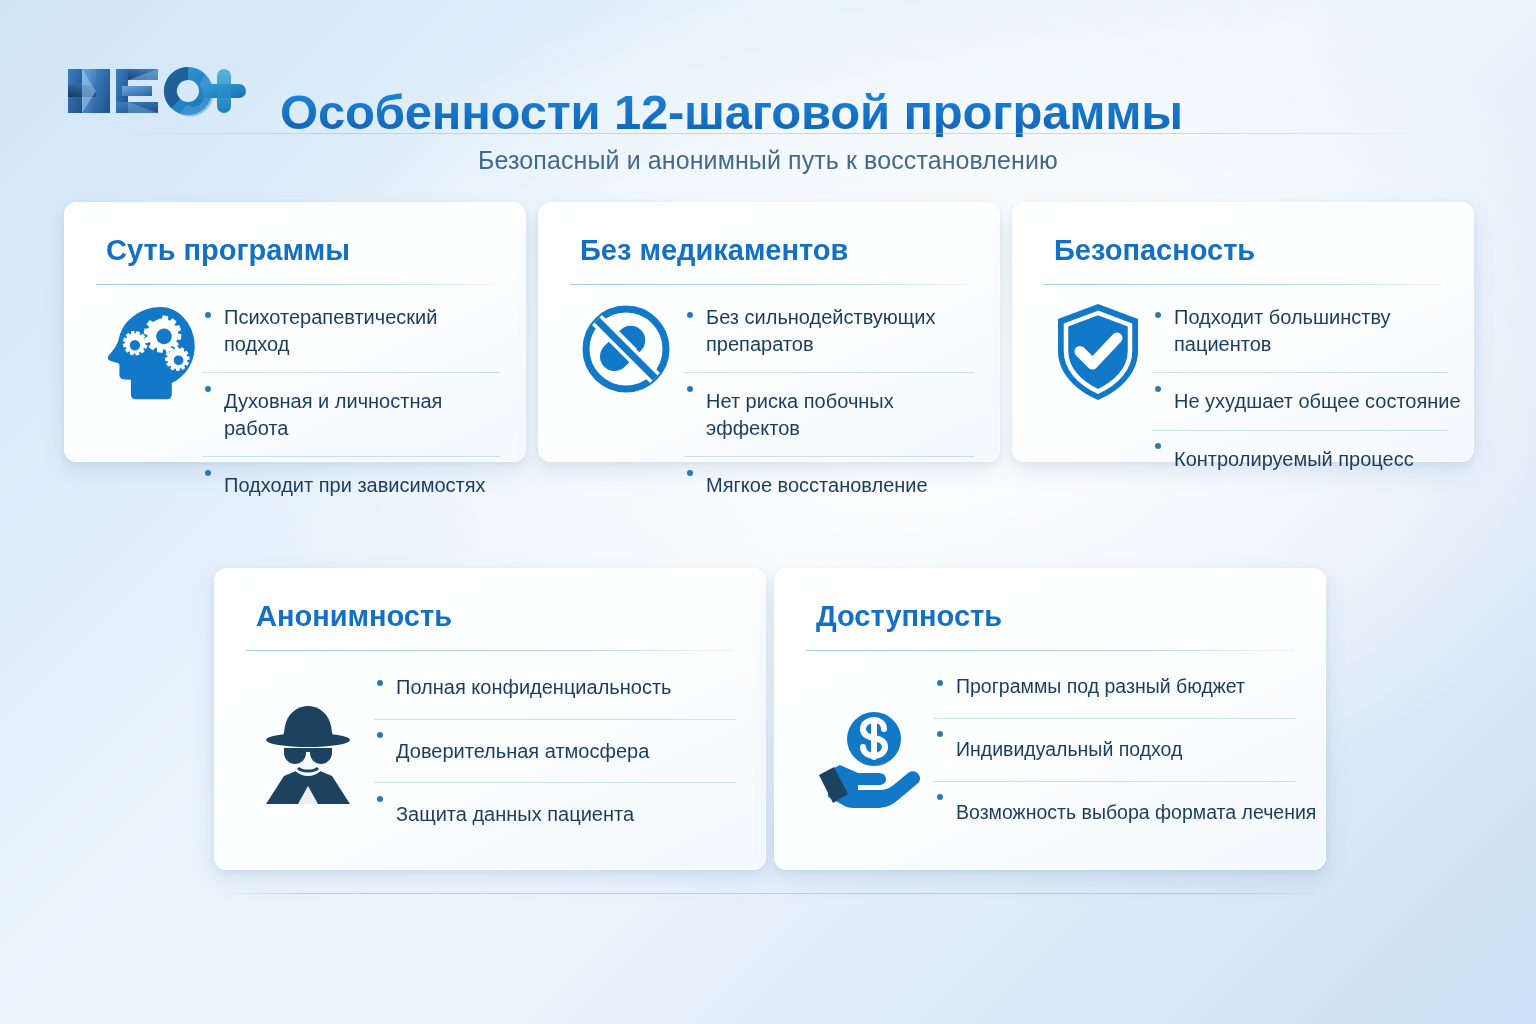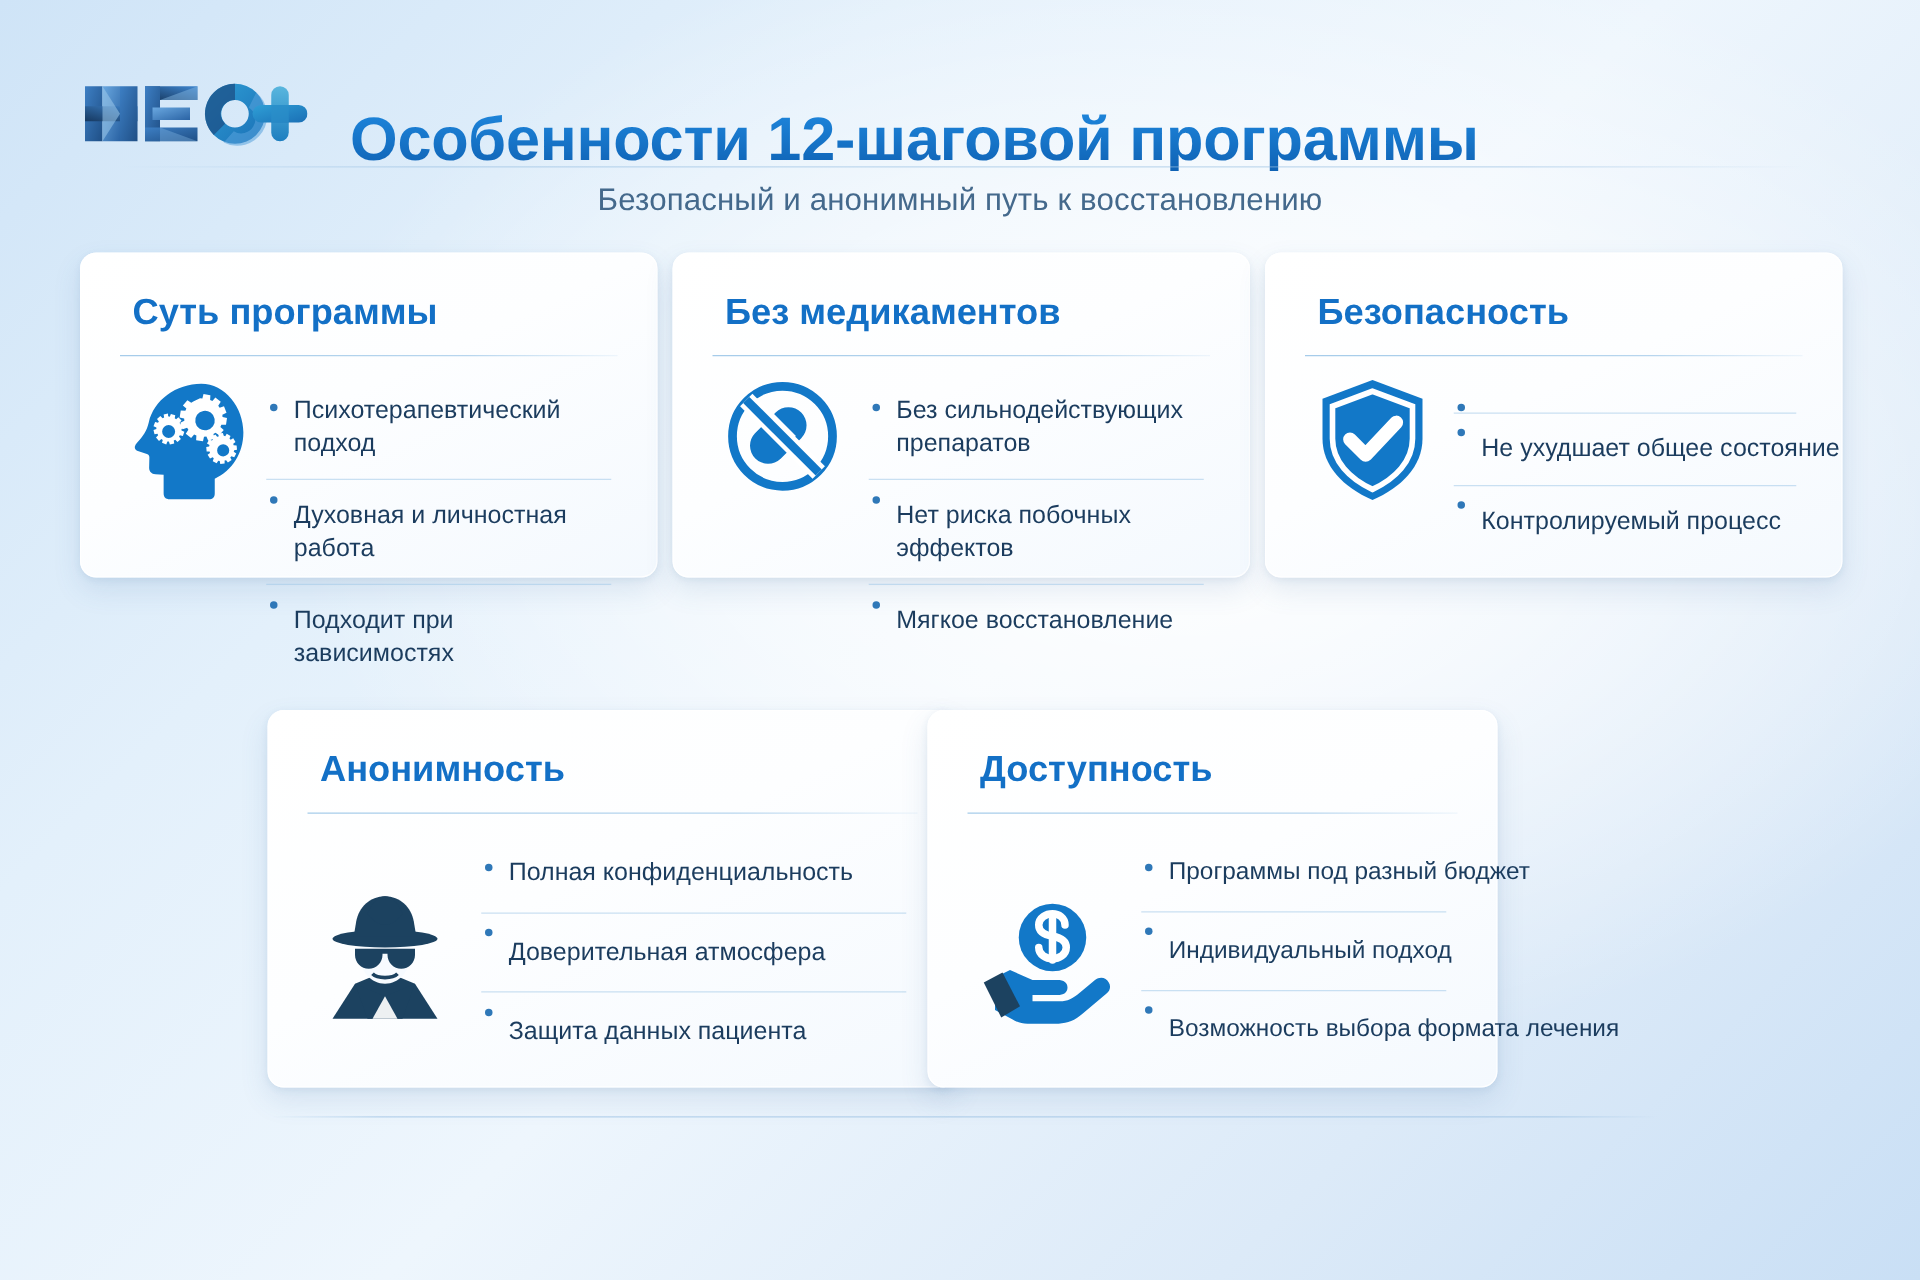--- a/index.html
+++ b/index.html
@@ -126,21 +126,21 @@
     display: flex;
     align-items: flex-start;
     justify-content: center;
     padding-top: 4px;
   }
   .icon-wrap svg { display: block; }
 
   .bullets {
     flex: 1 1 auto;
     list-style: none;
-    margin: 11px;
+    margin: 0;
     padding: 0;
     min-width: 0;
   }
   .bullets li {
     position: relative;
     padding: 0 0 0 22px;
     color: #1b3c5e;
     font-size: 20px;
     line-height: 1.33;
     border-bottom: 1px solid rgba(160,200,232,0.55);
@@ -163,21 +163,21 @@
   .card#card-2 { left: 538px; }
   .card#card-3 { left: 1012px; }
 
   .card.row1 .bullets li { padding-top: 15px; padding-bottom: 15px; }
   .card.row1 .bullets li:first-child { padding-top: 4px; }
   .card.row1 .card-body { padding-right: 26px; }
 
   
   .card.row2 { height: 302px; top: 568px; }
   .card#card-4 { left: 214px; width: 552px; }
-  .card#card-5 { left: 742px; width: 456px; }
+  .card#card-5 { left: 774px; width: 552px; }
 
   .card.row2 .card-body { top: 100px; align-items: center; }
   .card.row2 .bullets li { padding-top: 18px; padding-bottom: 18px; }
   .card.row2 .bullets li:first-child { padding-top: 6px; }
 
   
   #card-1 .icon-wrap { width: 104px; }
   #card-2 .icon-wrap { width: 108px; padding-top: 2px; }
   #card-3 .icon-wrap { width: 104px; padding-top: 2px; }
   #card-4 .icon-wrap { width: 120px; padding-top: 2px; }
@@ -338,20 +338,21 @@
       <div class="icon-wrap">
         <svg width="88" height="100" viewBox="0 0 88 100" aria-hidden="true">
           <path d="M44 2L4 17v32c0 22 17 39 40 49 23-10 40-27 40-49V17L44 2z" fill="#1278c8"></path>
           <path d="M44 11L12 23v26c0 18 13.7 32 32 40.5C62.3 81 76 67 76 49V23L44 11z" fill="none" stroke="#ffffff" stroke-width="4.5"></path>
           <path d="M26 49.5l12.5 12.5L63 36" fill="none" stroke="#ffffff" stroke-width="11" stroke-linecap="round" stroke-linejoin="round"></path>
         </svg>
       </div>
       <ul class="bullets">
         <li>
             <span class="dot"></span>
+            <span class="txt" style="white-space:normal">Подходит большинству пациентов</span>
           </li>
         <li>
             <span class="dot"></span>
             <span class="txt">Не ухудшает общее состояние</span>
           </li>
         <li>
             <span class="dot"></span>
             <span class="txt">Контролируемый процесс</span>
           </li>
       </ul>

